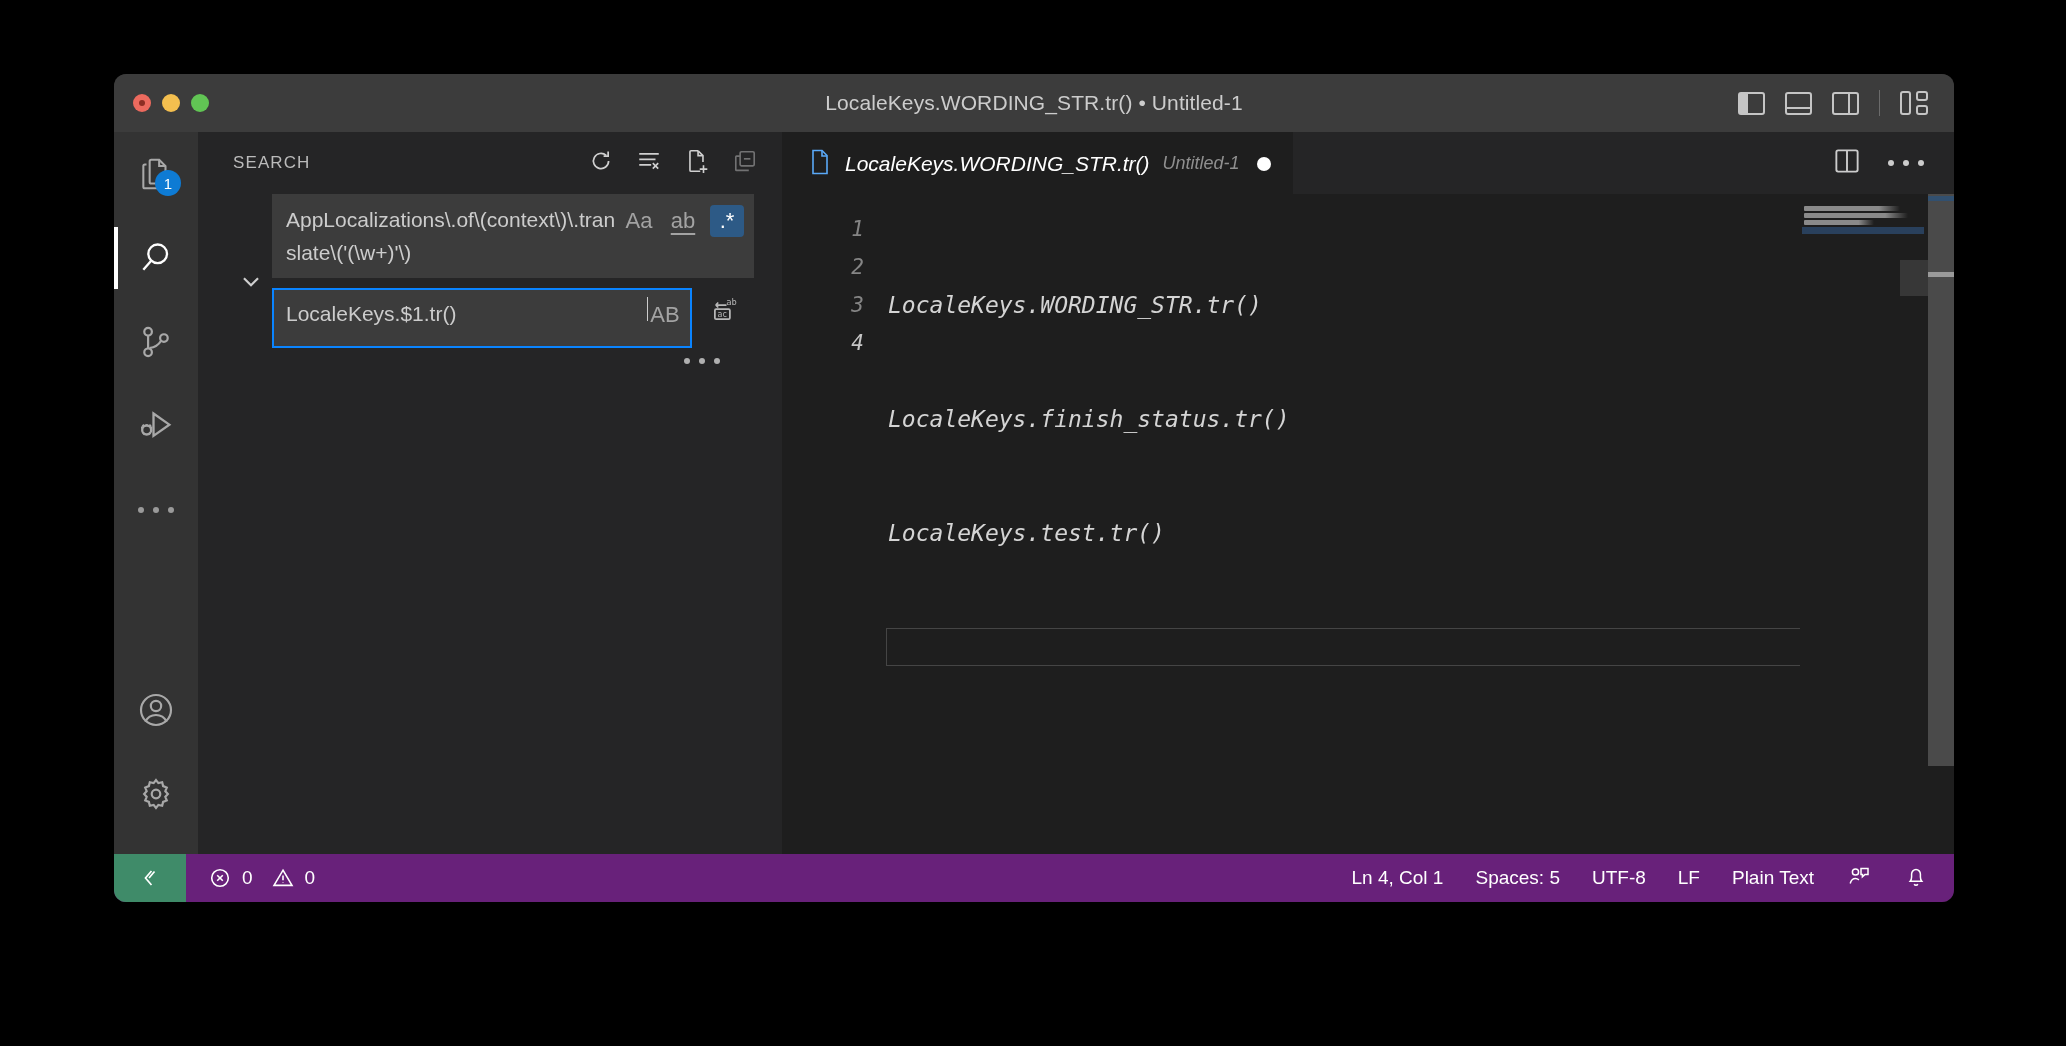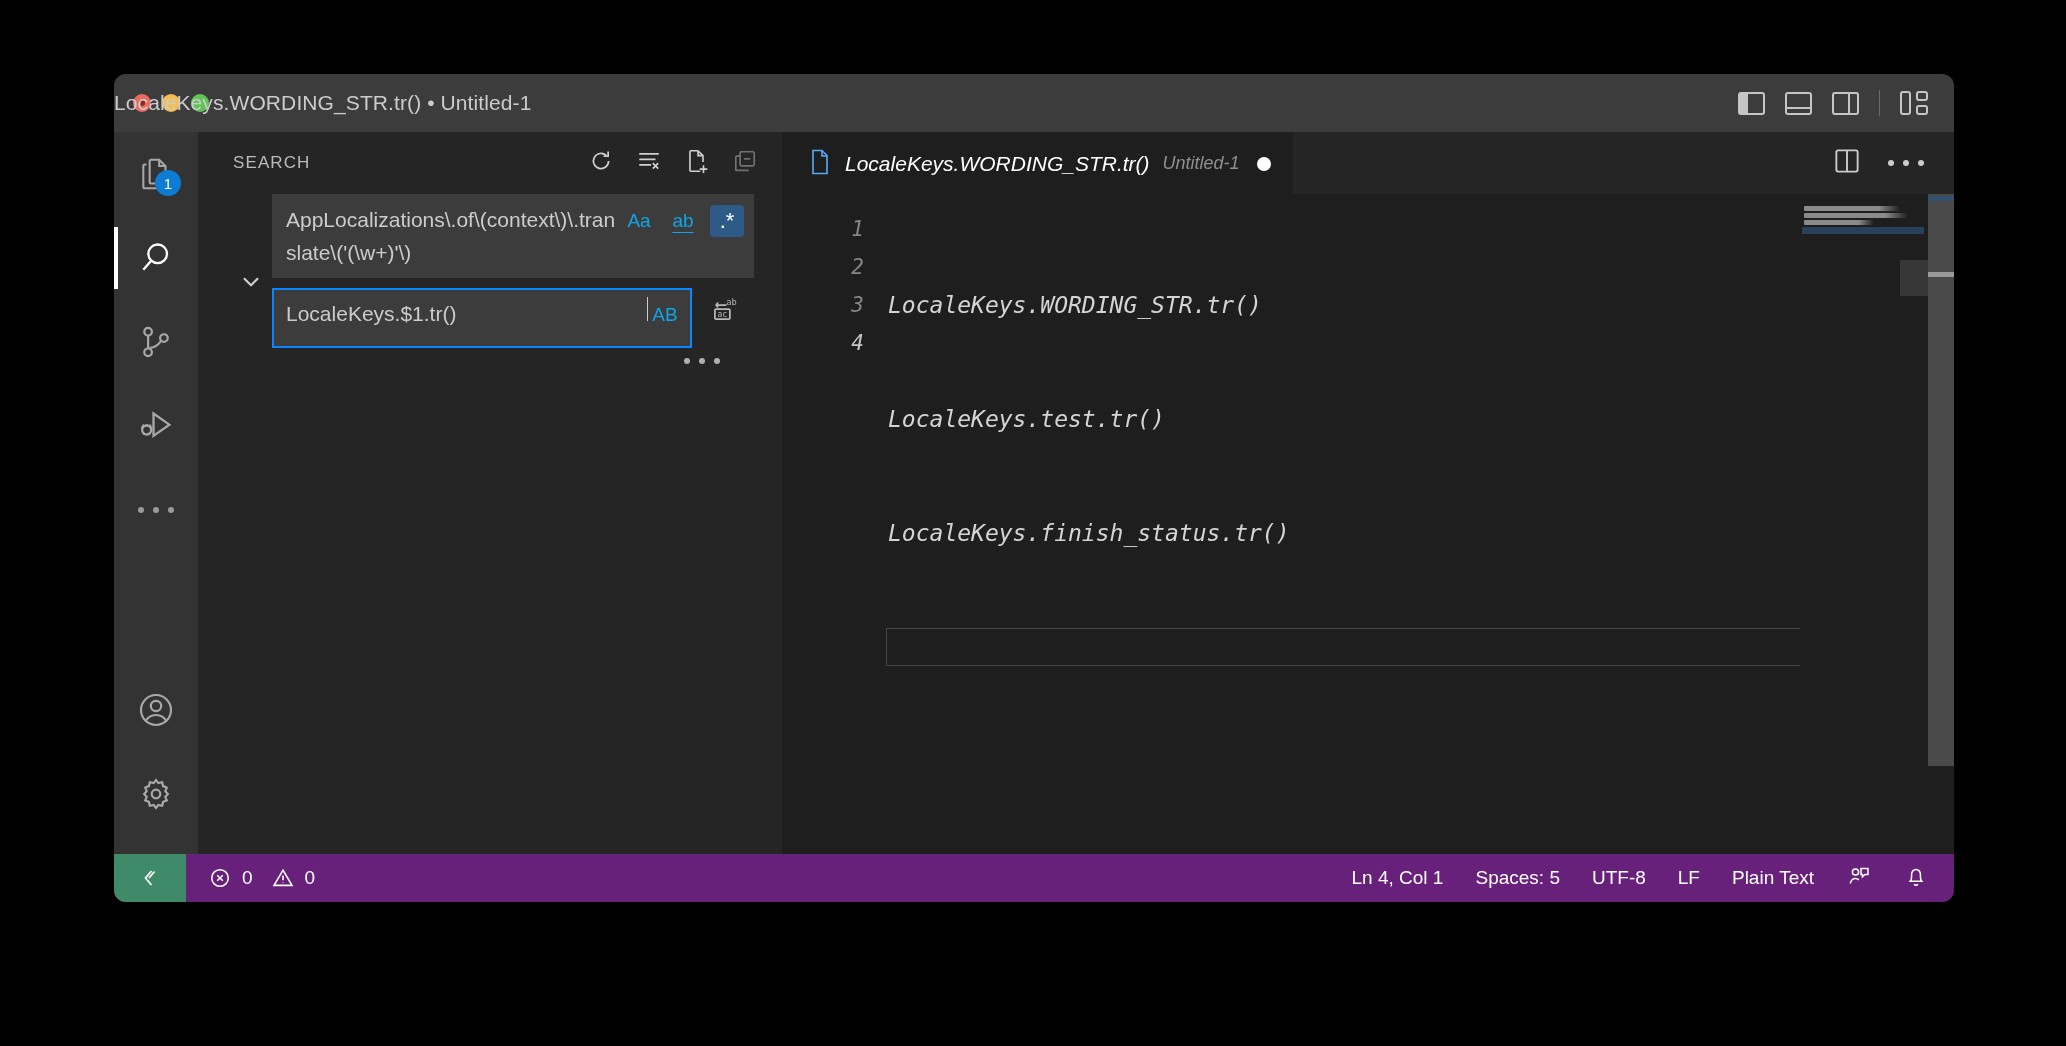--- a/index.html
+++ b/index.html
@@ -41,21 +41,21 @@
   .dot.red::after {
     content: ""; position: absolute; left: 6px; top: 6px;
     width: 6px; height: 6px; border-radius: 50%; background: #8d2e24;
   }
   .dot.yellow { background: #f4bf4f; }
   .dot.green { background: #61c554; }
 
   .title-text {
     position: absolute;
     left: 0; right: 0;
-    text-align: left;
+    text-align: center;
     font-size: 21px;
     color: #cccccc;
     pointer-events: none;
     letter-spacing: 0.1px;
   }
   .title-actions {
     margin-left: auto;
     display: flex;
     align-items: center;
     gap: 20px;
@@ -201,22 +201,22 @@
     width: 1px; height: 24px;
     background: #cccccc;
     vertical-align: -4px;
     margin-left: 1px;
   }
   .opt-row { display: flex; align-items: center; gap: 10px; flex: 0 0 auto; padding-top: 2px; }
   .opt {
     width: 34px; height: 32px;
     display: flex; align-items: center; justify-content: center;
     border-radius: 4px;
-    color: #0ea5e9;
-    font-size: 19px;
+    color: #a3a3a3;
+    font-size: 22px;
     cursor: pointer;
   }
   .opt.active { background: #2d5a86; color: #ffffff; }
 
   .row-gap { height: 10px; }
 
   .replace-row { display: flex; align-items: flex-start; }
   .replace-side {
     width: 62px;
     flex: 0 0 62px;
@@ -600,22 +600,22 @@
       <div class="editor-body">
         <div class="code-wrap">
           <div class="gutter">
             <div class="ln">1</div>
             <div class="ln">2</div>
             <div class="ln">3</div>
             <div class="ln active">4</div>
           </div>
           <div class="code">
             <div class="line">LocaleKeys.WORDING_STR.tr()</div>
+            <div class="line">LocaleKeys.finish_status.tr()</div>
             <div class="line">LocaleKeys.test.tr()</div>
-            <div class="line">LocaleKeys.finish_status.tr()</div>
             <div class="line active"></div>
           </div>
         </div>
 
         <div class="minimap">
           <div style="padding-top:10px;">
             <div class="mm-line w1"></div>
             <div class="mm-line w2"></div>
             <div class="mm-line w3"></div>
             <div class="mm-cursor"></div>

